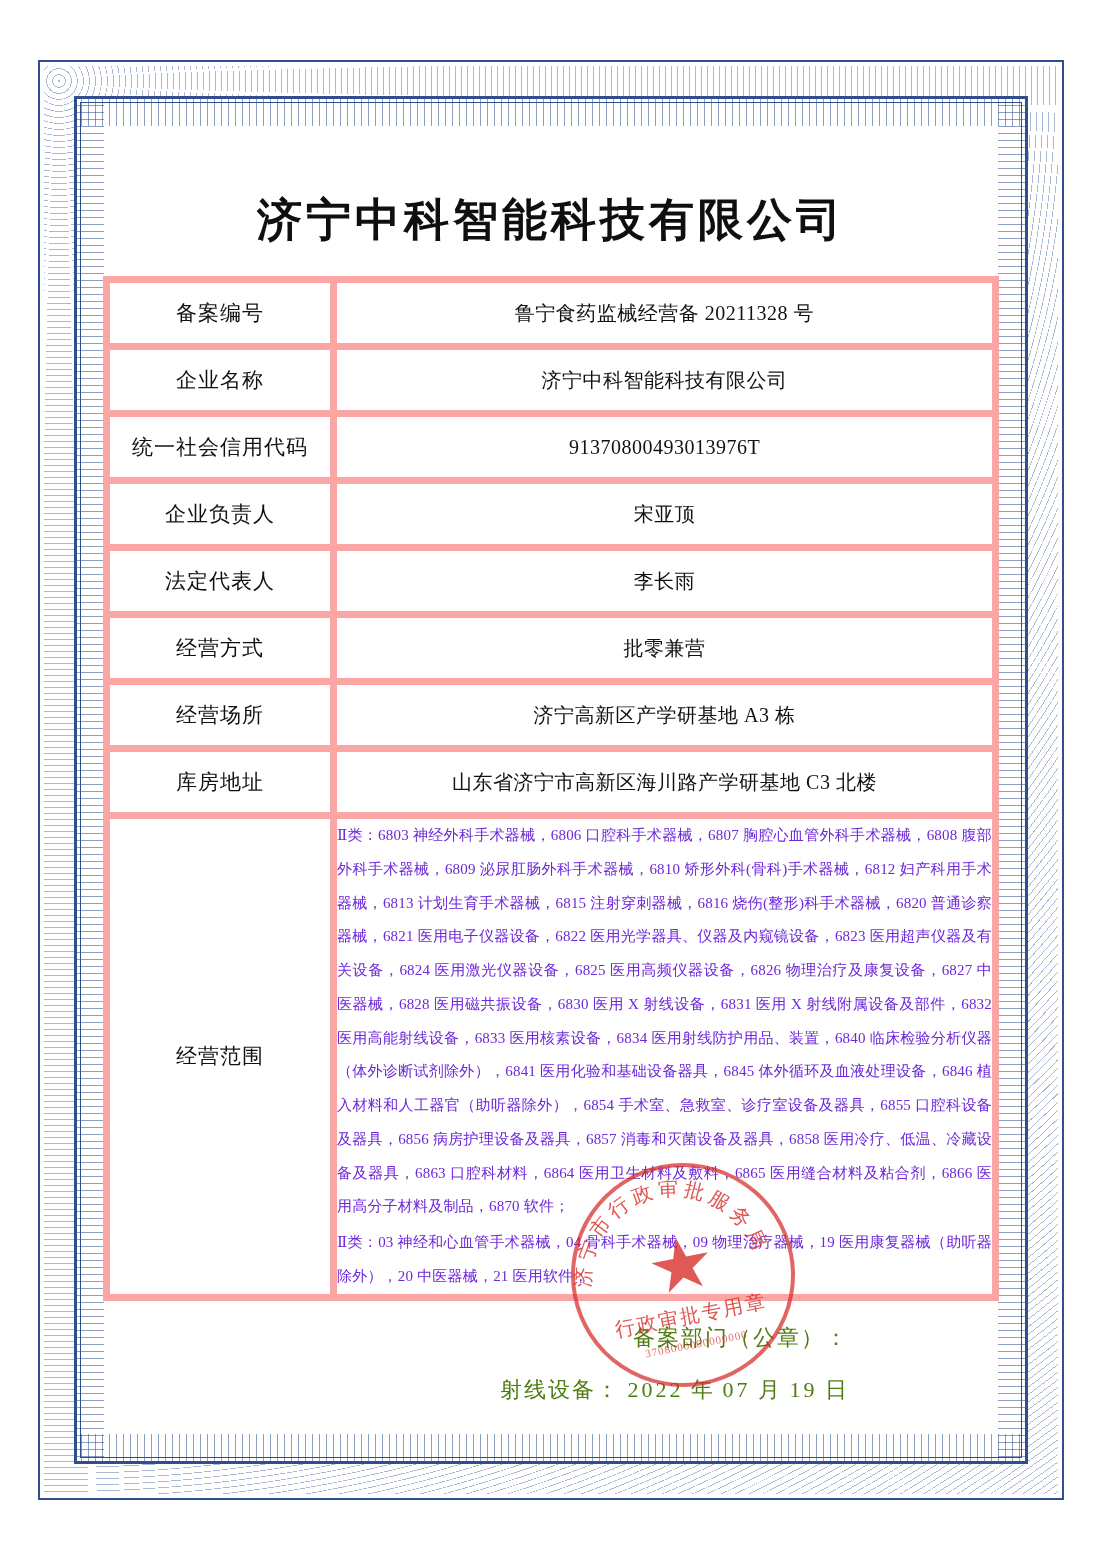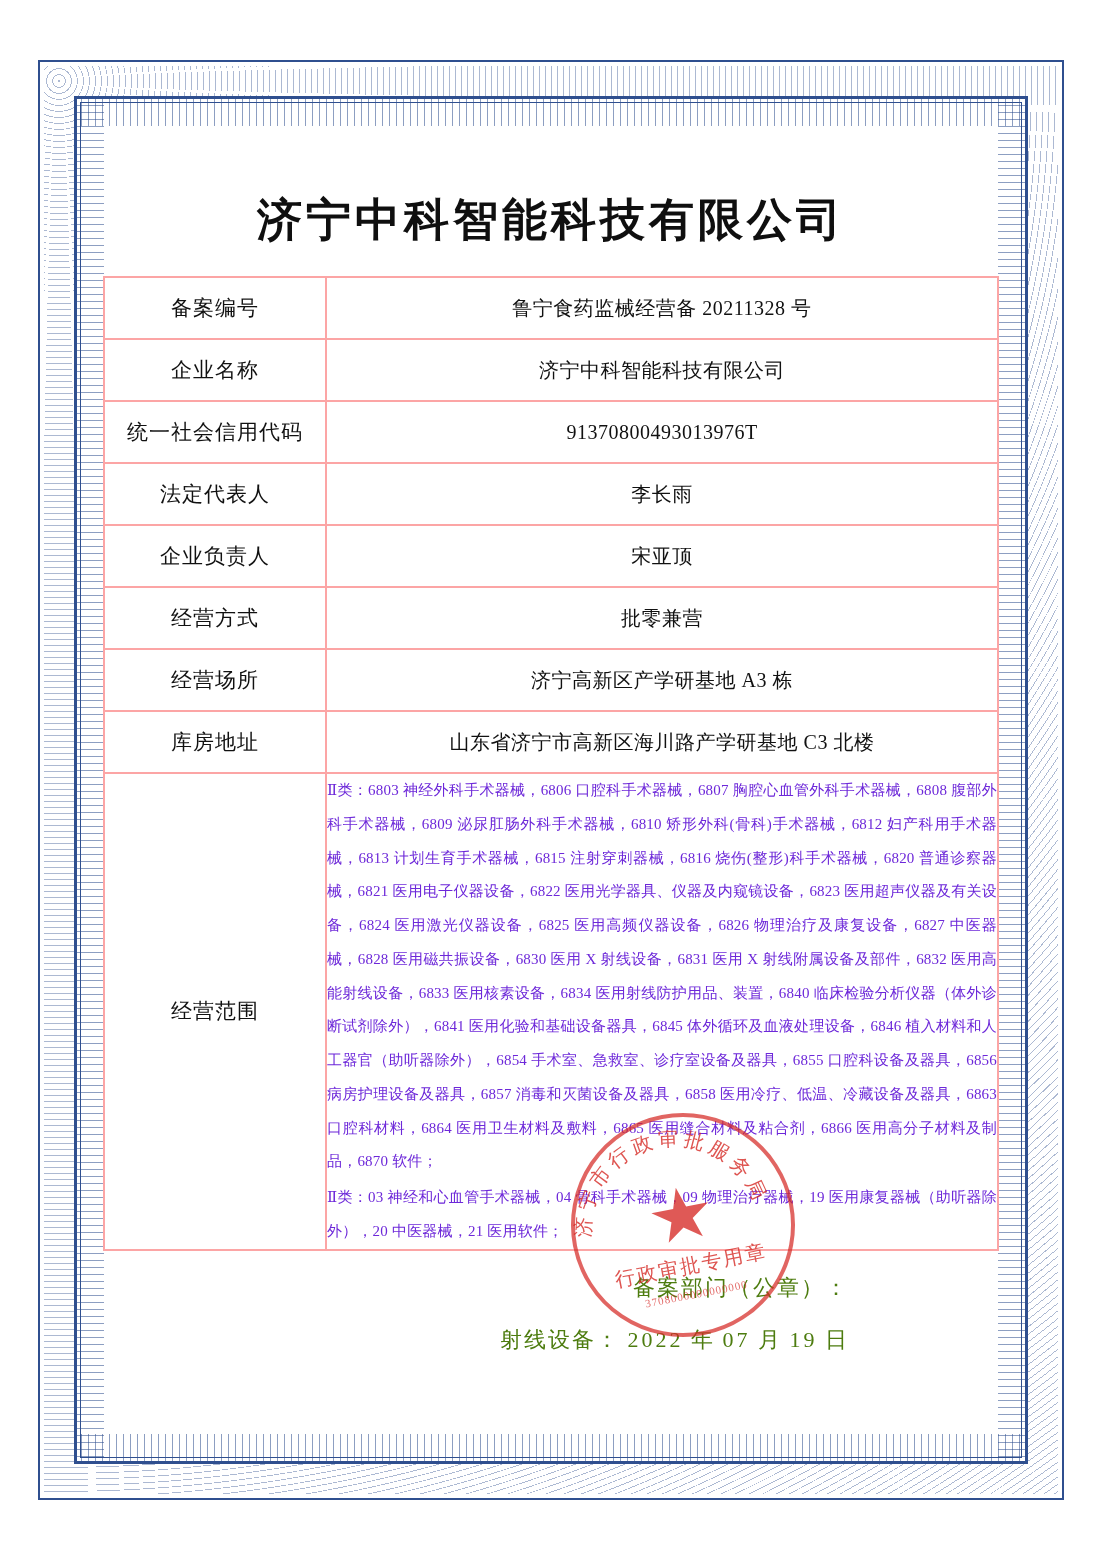--- a/index.html
+++ b/index.html
@@ -98,21 +98,21 @@
     font-family: "Liberation Serif", "DejaVu Serif", serif;
   }
 
   table.cert {
     border-collapse: collapse;
     width: 896px;
     margin: 0 auto;
     table-layout: fixed;
   }
   table.cert td {
-    border: 2px solid #fca5a5;
+    border: 7px solid #fca5a5;
     vertical-align: middle;
     padding: 0;
     margin-top: 16px;
   }
   td.lbl {
     width: 220px;
     text-align: center;
     font-size: 21px;
     height: 60px;
     letter-spacing: 1px;
@@ -238,26 +238,26 @@
         </tr>
         <tr>
           <td class="lbl">企业名称</td>
           <td class="val">济宁中科智能科技有限公司</td>
         </tr>
         <tr>
           <td class="lbl">统一社会信用代码</td>
           <td class="val">91370800493013976T</td>
         </tr>
         <tr>
+          <td class="lbl">企业负责人</td>
+          <td class="val">宋亚顶</td>
+        </tr>
+        <tr>
           <td class="lbl">法定代表人</td>
           <td class="val">李长雨</td>
-        </tr>
-        <tr>
-          <td class="lbl">企业负责人</td>
-          <td class="val">宋亚顶</td>
         </tr>
         <tr>
           <td class="lbl">经营方式</td>
           <td class="val">批零兼营</td>
         </tr>
         <tr>
           <td class="lbl">经营场所</td>
           <td class="val">济宁高新区产学研基地 A3 栋</td>
         </tr>
         <tr>

